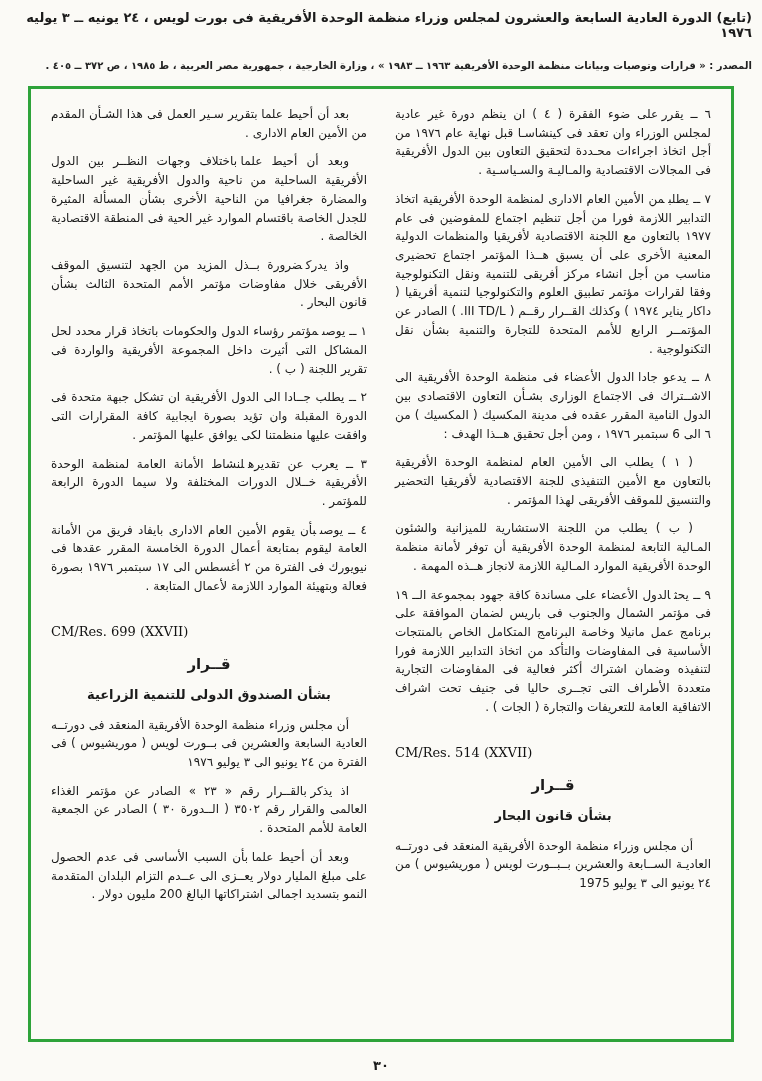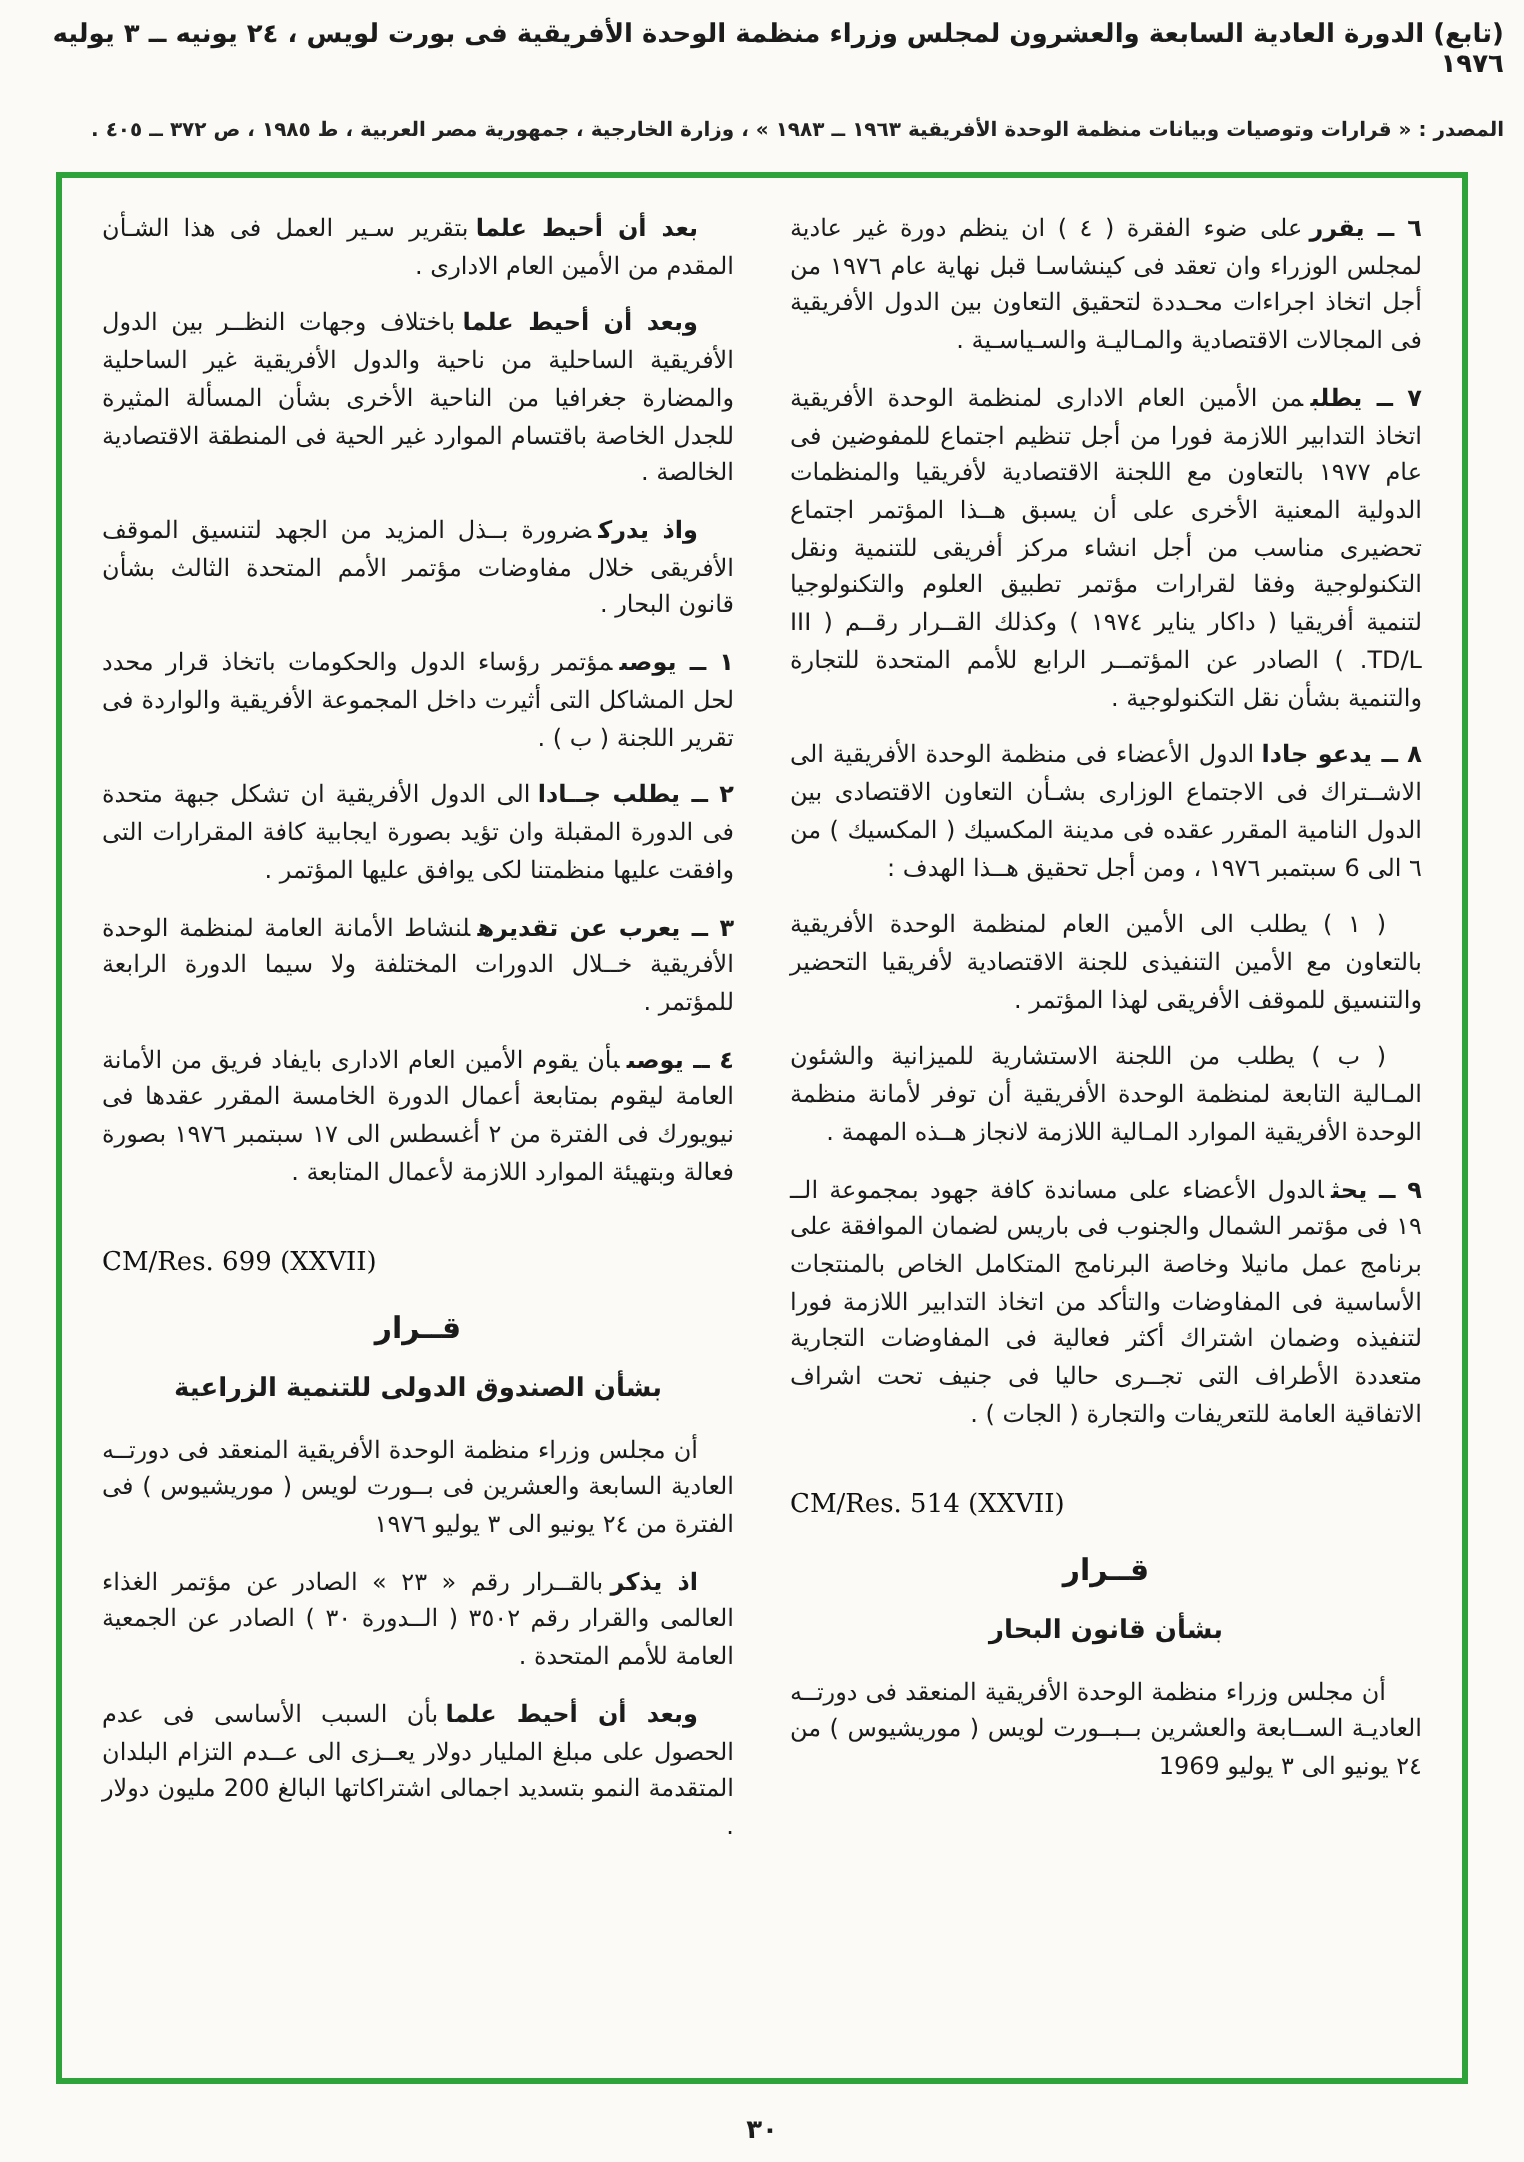--- a/index.html
+++ b/index.html
@@ -7,21 +7,21 @@
   body { background:#ffffff; font-family:"DejaVu Sans", sans-serif; color:var(--ink); }
   .page { position:relative; width:762px; height:1081px; direction:rtl; overflow:hidden; background:var(--paper); margin:0 auto; }
   .header { position:absolute; top:10px; left:10px; right:10px; text-align:right; }
   .h1 { font-size:13px; font-weight:bold; letter-spacing:0; }
   .h2 { font-size:10px; font-weight:bold; margin-top:20px; color:#222; }
   .green-box { position:absolute; top:86px; left:28px; width:706px; height:956px; border:3px solid var(--green); padding:16px 20px 8px; overflow:hidden; background:var(--paper); box-sizing:border-box; }
   .columns { display:flex; gap:28px; }
   .col { flex:1; min-width:0; }
   .para { font-size:12px; line-height:1.56; text-align:justify; margin:0 0 10px; }
   .para.indent { text-indent:1.5em; }
-  .lead { font-weight:bold; margin-left:.3em; }
+  .lead { font-weight:normal; margin-left:.3em; }
   .lead:empty { display:none; margin:0; }
   .res-ref { direction:ltr; text-align:left; font-family:"DejaVu Serif", serif; font-size:13px; margin:28px 0 16px; color:#111; }
   .res-title { font-size:15px; font-weight:bold; text-align:center; margin:0 0 14px; }
   .res-subject { font-size:13px; font-weight:bold; text-align:center; margin:12px 0 14px; }
   .page-number { position:absolute; bottom:8px; left:0; right:0; text-align:center; font-size:13px; font-weight:bold; }
 </style>
 </head>
 <body>
 
 <div class="page">
@@ -38,21 +38,21 @@
         <p class="para"><b class="lead">٦ ــ يقرر</b><span>على ضوء الفقرة ( ٤ ) ان ينظم دورة غير عادية لمجلس الوزراء وان تعقد فى كينشاسـا قبل نهاية عام ١٩٧٦ من أجل اتخاذ اجراءات محـددة لتحقيق التعاون بين الدول الأفريقية فى المجالات الاقتصادية والمـاليـة والسـياسـية .</span></p>
         <p class="para"><b class="lead">٧ ــ يطلب</b><span>من الأمين العام الادارى لمنظمة الوحدة الأفريقية اتخاذ التدابير اللازمة فورا من أجل تنظيم اجتماع للمفوضين فى عام ١٩٧٧ بالتعاون مع اللجنة الاقتصادية لأفريقيا والمنظمات الدولية المعنية الأخرى على أن يسبق هــذا المؤتمر اجتماع تحضيرى مناسب من أجل انشاء مركز أفريقى للتنمية ونقل التكنولوجية وفقا لقرارات مؤتمر تطبيق العلوم والتكنولوجيا لتنمية أفريقيا ( داكار يناير ١٩٧٤ ) وكذلك القــرار رقــم ( III TD/L. ) الصادر عن المؤتمــر الرابع للأمم المتحدة للتجارة والتنمية بشأن نقل التكنولوجية .</span></p>
         <p class="para"><b class="lead">٨ ــ يدعو جادا</b><span>الدول الأعضاء فى منظمة الوحدة الأفريقية الى الاشــتراك فى الاجتماع الوزارى بشـأن التعاون الاقتصادى بين الدول النامية المقرر عقده فى مدينة المكسيك ( المكسيك ) من ٦ الى 6 سبتمبر ١٩٧٦ ، ومن أجل تحقيق هــذا الهدف :</span></p>
         <p class="para indent"><span>( ١ ) يطلب الى الأمين العام لمنظمة الوحدة الأفريقية بالتعاون مع الأمين التنفيذى للجنة الاقتصادية لأفريقيا التحضير والتنسيق للموقف الأفريقى لهذا المؤتمر .</span></p>
         <p class="para indent"><span>( ب ) يطلب من اللجنة الاستشارية للميزانية والشئون المـالية التابعة لمنظمة الوحدة الأفريقية أن توفر لأمانة منظمة الوحدة الأفريقية الموارد المـالية اللازمة لانجاز هــذه المهمة .</span></p>
         <p class="para"><b class="lead">٩ ــ يحث</b><span>الدول الأعضاء على مساندة كافة جهود بمجموعة الــ ١٩ فى مؤتمر الشمال والجنوب فى باريس لضمان الموافقة على برنامج عمل مانيلا وخاصة البرنامج المتكامل الخاص بالمنتجات الأساسية فى المفاوضات والتأكد من اتخاذ التدابير اللازمة فورا لتنفيذه وضمان اشتراك أكثر فعالية فى المفاوضات التجارية متعددة الأطراف التى تجــرى حاليا فى جنيف تحت اشراف الاتفاقية العامة للتعريفات والتجارة ( الجات ) .</span></p>
 
         <p class="res-ref">CM/Res. 514 (XXVII)</p>
         <h2 class="res-title">قــرار</h2>
         <h3 class="res-subject">بشأن قانون البحار</h3>
-        <p class="para indent">أن مجلس وزراء منظمة الوحدة الأفريقية المنعقد فى دورتــه العاديـة الســابعة والعشرين بــبــورت لويس ( موريشيوس ) من ٢٤ يونيو الى ٣ يوليو 1969</p>
+        <p class="para indent">أن مجلس وزراء منظمة الوحدة الأفريقية المنعقد فى دورتــه العاديـة الســابعة والعشرين بــبــورت لويس ( موريشيوس ) من ٢٤ يونيو الى ٣ يوليو 1975</p>
       </section>
 
       <section class="col">
         <p class="para indent"><b class="lead">بعد أن أحيط علما</b><span>بتقرير سـير العمل فى هذا الشـأن المقدم من الأمين العام الادارى .</span></p>
         <p class="para indent"><b class="lead">وبعد أن أحيط علما</b><span>باختلاف وجهات النظــر بين الدول الأفريقية الساحلية من ناحية والدول الأفريقية غير الساحلية والمضارة جغرافيا من الناحية الأخرى بشأن المسألة المثيرة للجدل الخاصة باقتسام الموارد غير الحية فى المنطقة الاقتصادية الخالصة .</span></p>
         <p class="para indent"><b class="lead">واذ يدرك</b><span>ضرورة بــذل المزيد من الجهد لتنسيق الموقف الأفريقى خلال مفاوضات مؤتمر الأمم المتحدة الثالث بشأن قانون البحار .</span></p>
         <p class="para"><b class="lead">١ ــ يوصى</b><span>مؤتمر رؤساء الدول والحكومات باتخاذ قرار محدد لحل المشاكل التى أثيرت داخل المجموعة الأفريقية والواردة فى تقرير اللجنة ( ب ) .</span></p>
         <p class="para"><b class="lead">٢ ــ يطلب جــادا</b><span>الى الدول الأفريقية ان تشكل جبهة متحدة فى الدورة المقبلة وان تؤيد بصورة ايجابية كافة المقرارات التى وافقت عليها منظمتنا لكى يوافق عليها المؤتمر .</span></p>
         <p class="para"><b class="lead">٣ ــ يعرب عن تقديره</b><span>لنشاط الأمانة العامة لمنظمة الوحدة الأفريقية خــلال الدورات المختلفة ولا سيما الدورة الرابعة للمؤتمر .</span></p>
         <p class="para"><b class="lead">٤ ــ يوصى</b><span>بأن يقوم الأمين العام الادارى بايفاد فريق من الأمانة العامة ليقوم بمتابعة أعمال الدورة الخامسة المقرر عقدها فى نيويورك فى الفترة من ٢ أغسطس الى ١٧ سبتمبر ١٩٧٦ بصورة فعالة وبتهيئة الموارد اللازمة لأعمال المتابعة .</span></p>

